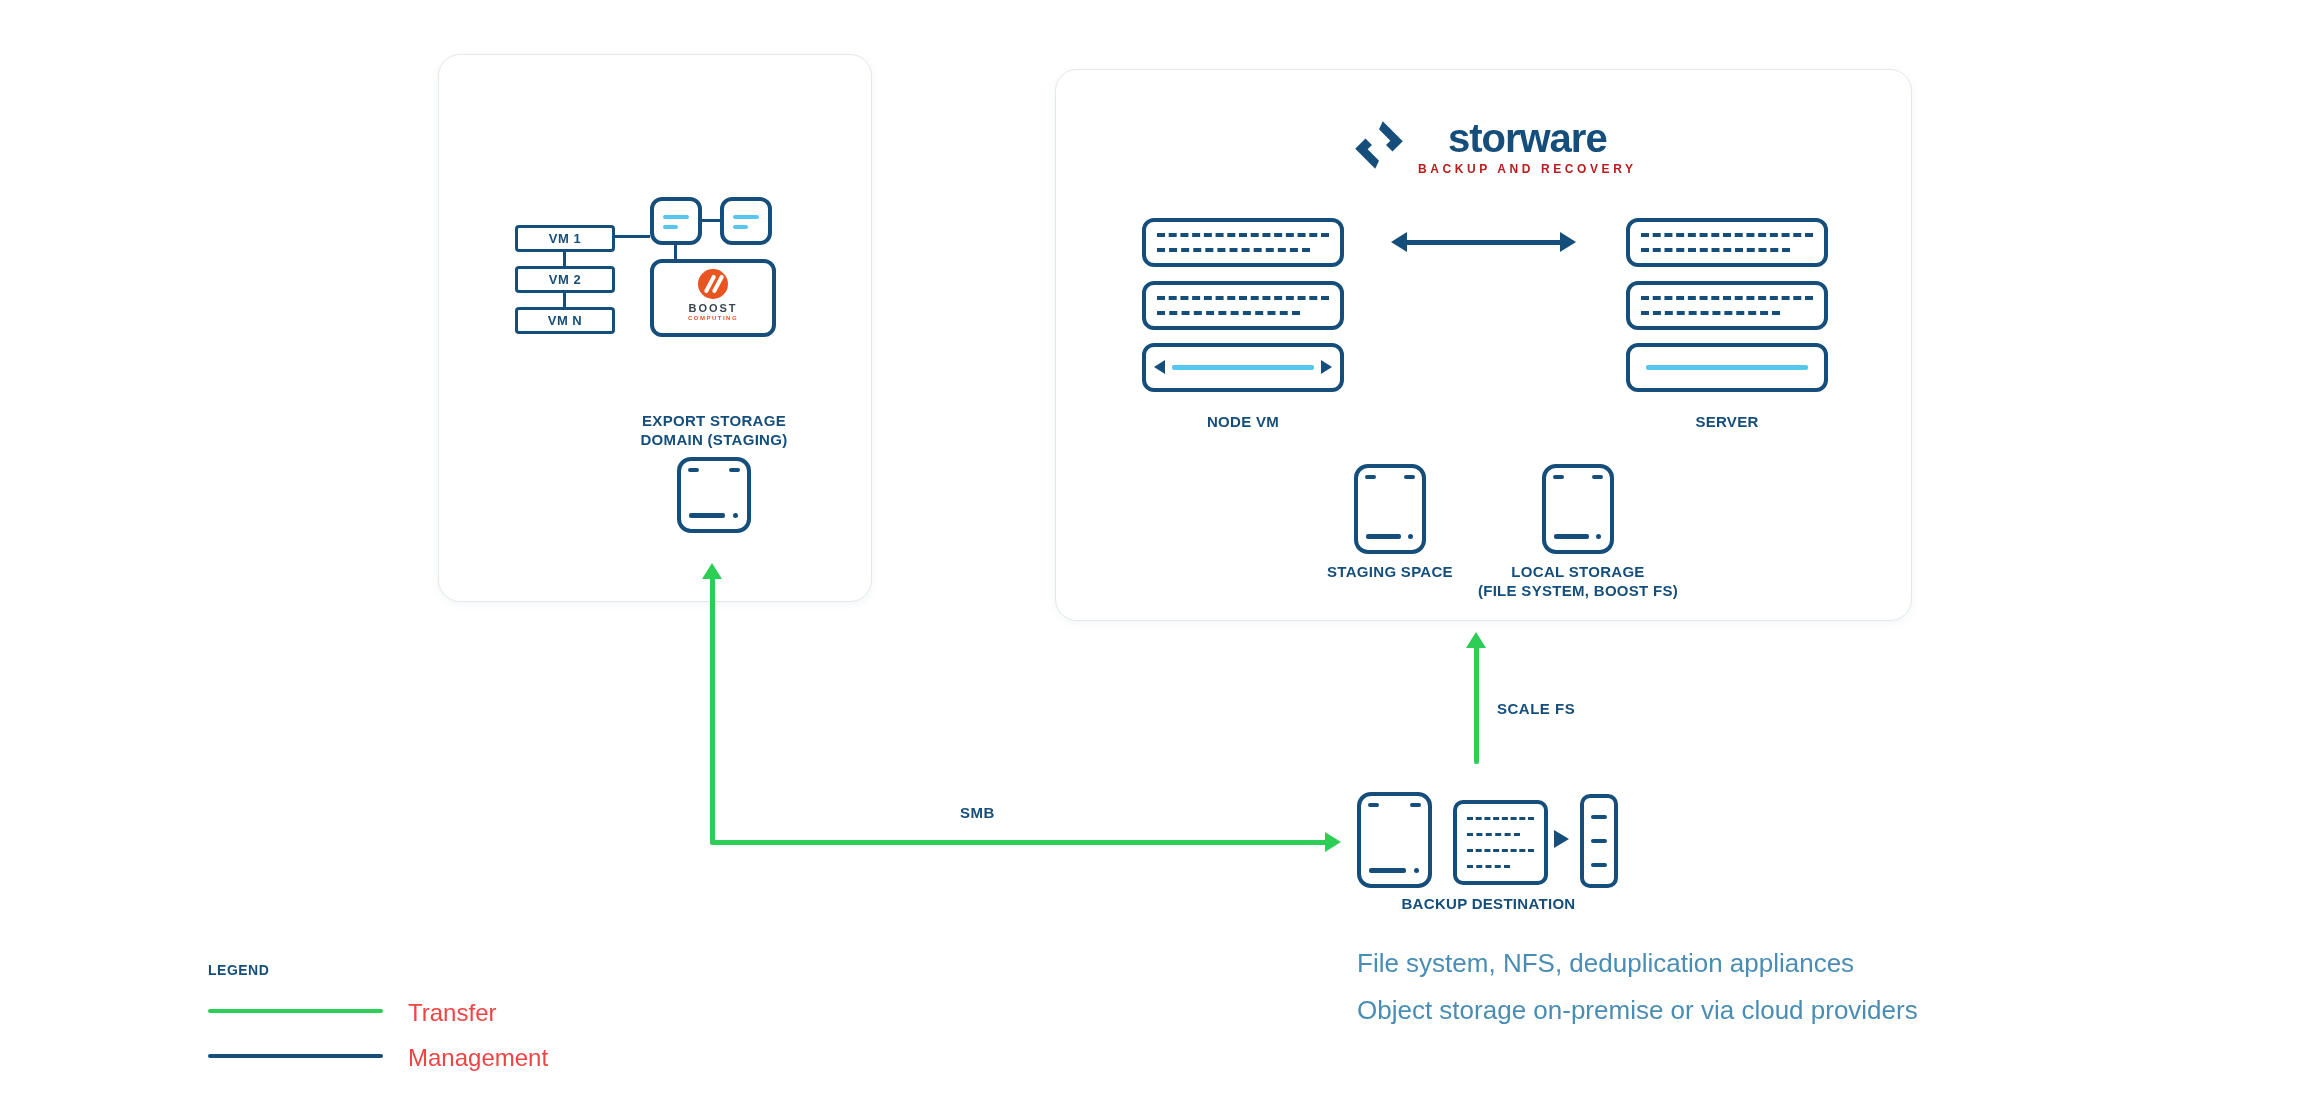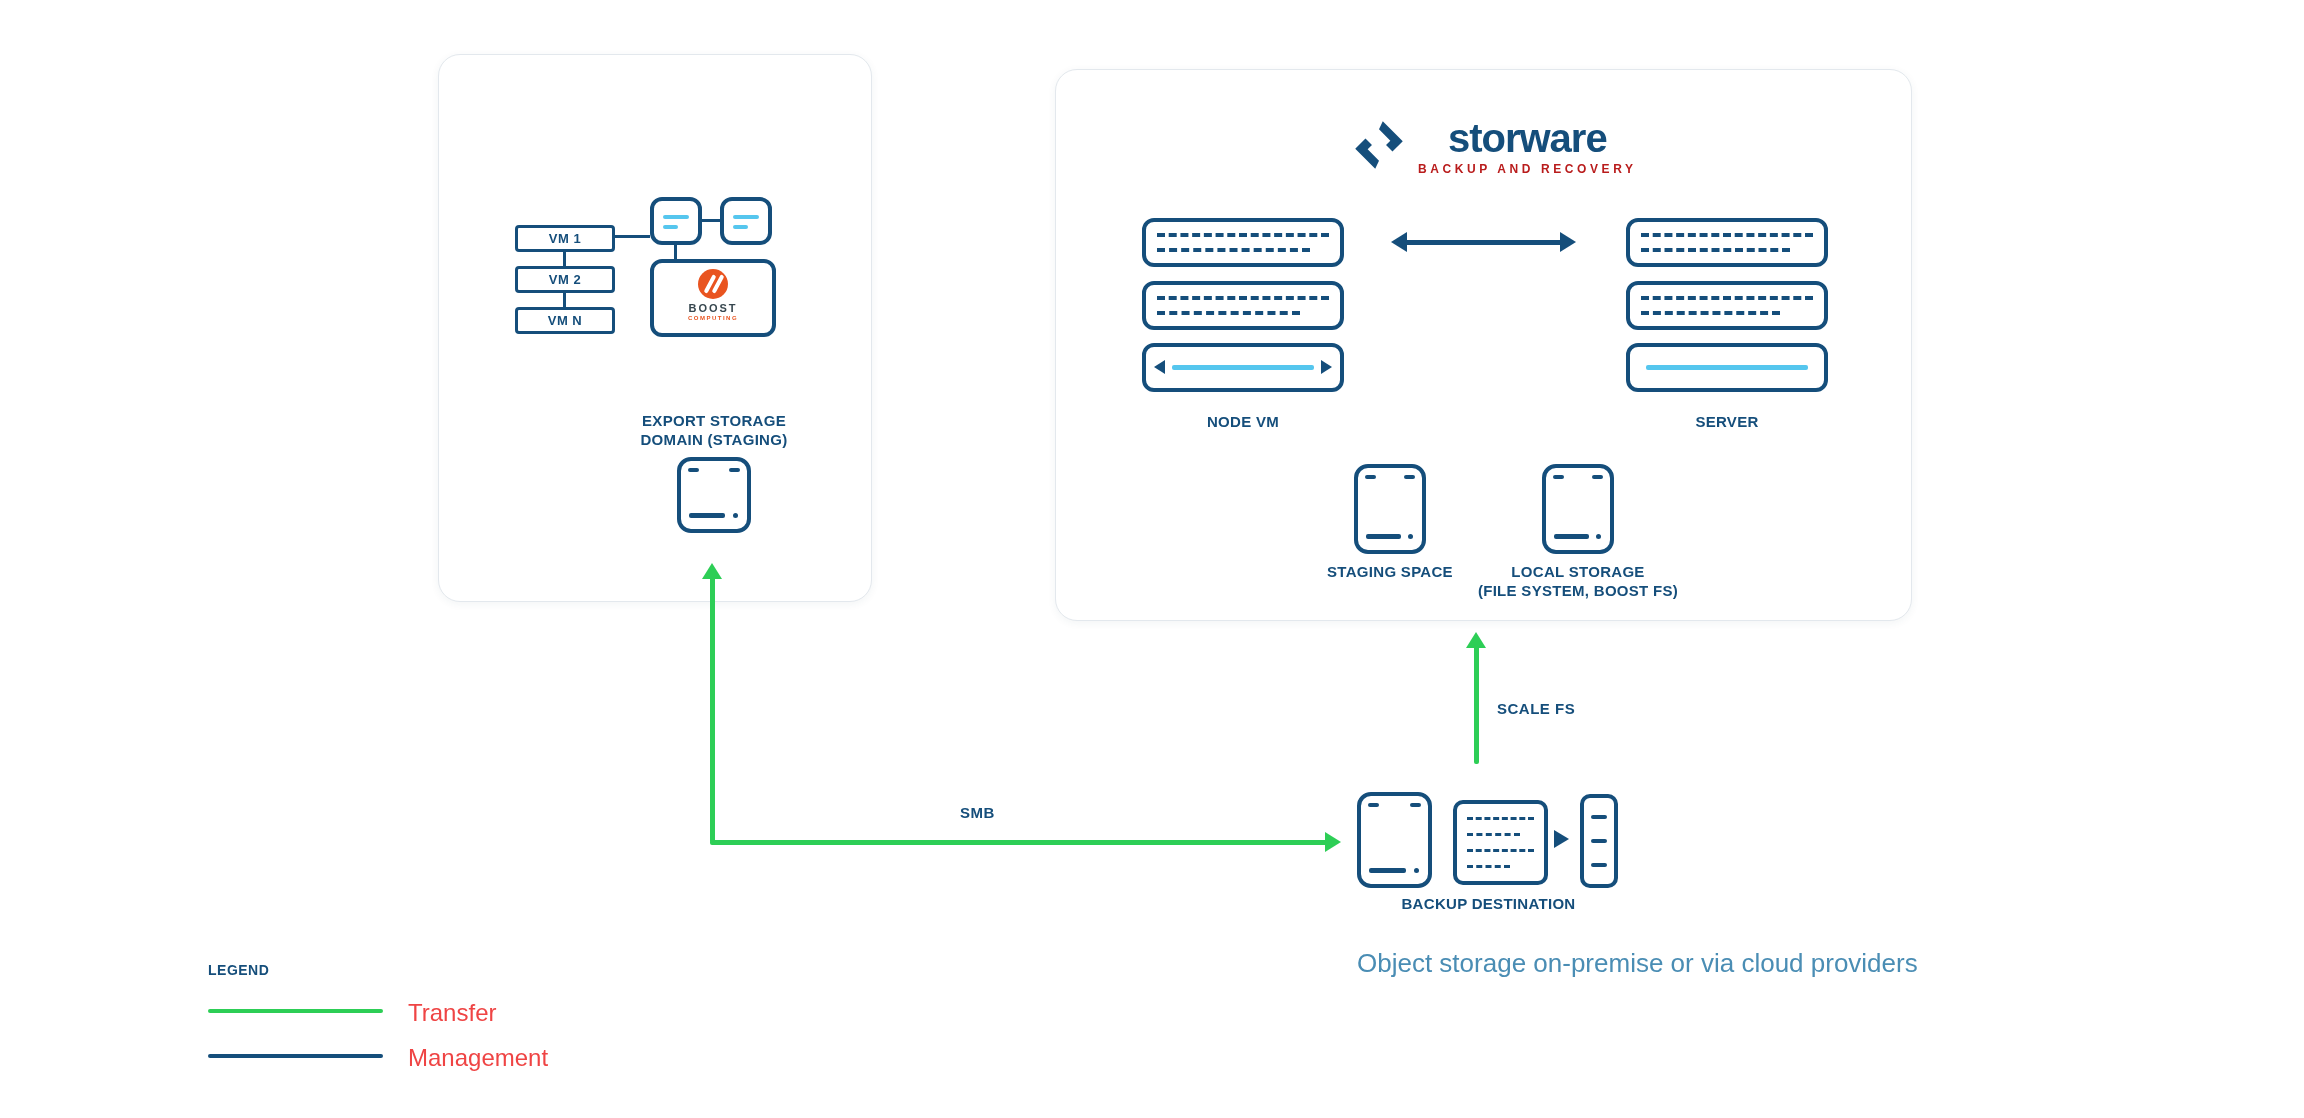--- a/index.html
+++ b/index.html
@@ -184,20 +184,21 @@
   </div>
   <span class="tri right-navy" style="left:1554px;top:830px;border-top-width:9px;border-bottom-width:9px;border-left-width:15px"></span>
   <div class="disk" style="left:1580px;top:794px;width:38px;height:94px;border-radius:10px">
     <span class="list-bar" style="top:17px"></span>
     <span class="list-bar" style="top:41px"></span>
     <span class="list-bar" style="top:65px"></span>
   </div>
   <div class="block-label" style="left:1357px;top:894px;width:263px">BACKUP DESTINATION</div>
 
   <div style="position:absolute;left:1357px;top:948px">
+    <div class="note">File system, NFS, deduplication appliances</div>
     <div class="note">Object storage on-premise or via cloud providers</div>
   </div>
 
   <div class="legend-title" style="left:208px;top:962px">LEGEND</div>
   <div class="green-line" style="left:208px;top:1009px;width:175px;height:4px"></div>
   <div class="legend-label" style="left:408px;top:999px">Transfer</div>
   <div class="navy-line" style="left:208px;top:1054px;width:175px;height:4px"></div>
   <div class="legend-label" style="left:408px;top:1044px">Management</div>
 
 </div>

